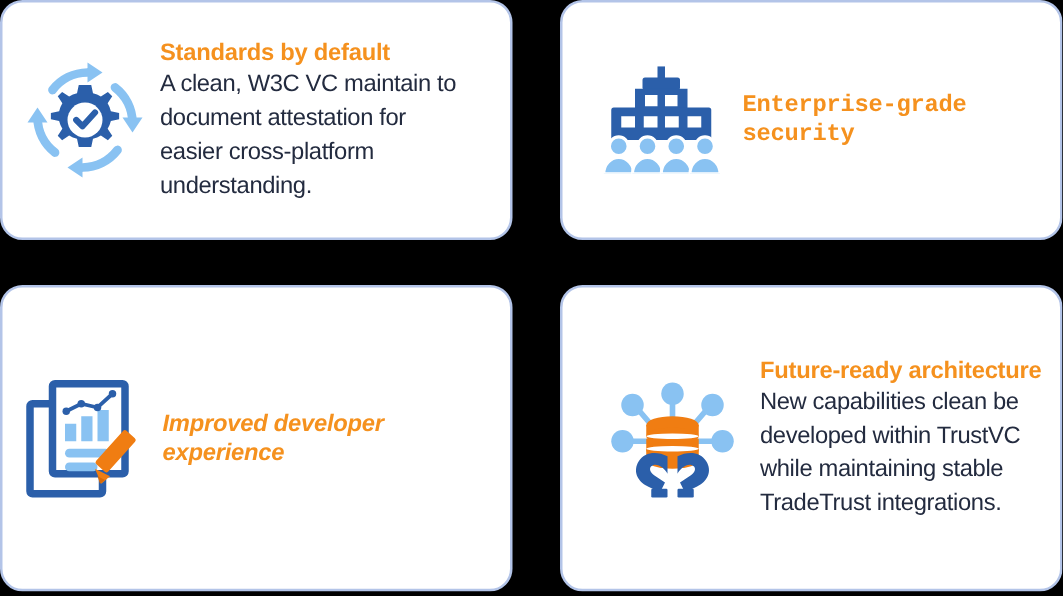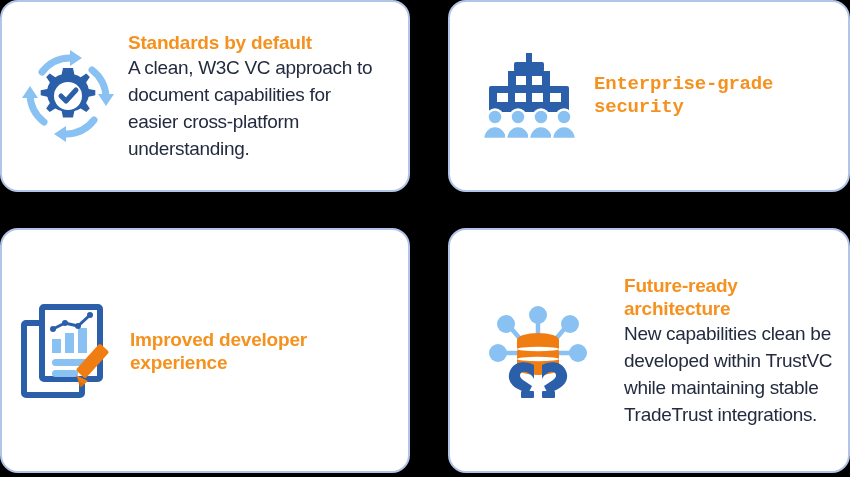--- a/index.html
+++ b/index.html
@@ -51,22 +51,22 @@
   .card-2 .icon-wrap { width: 130px; padding-left: 14px; }
   .card-3 .icon-wrap { width: 122px; padding-left: 6px; }
   .card-4 .icon-wrap { width: 140px; padding-left: 18px; }
 
   .text-wrap {
     flex: 1 1 auto;
     padding-right: 14px;
   }
   .card-1 .text-wrap { padding-right: 30px; }
   .card-2 .text-wrap { padding-right: 24px; }
-  .card-3 .text-wrap { padding-right: 26px; }
-  .card-4 .text-wrap { padding-right: 7px; margin-left: 16px; }
+  .card-3 .text-wrap { padding-right: 26px; font-style: italic; }
+  .card-4 .text-wrap { padding-right: 7px; }
 
   .card-title {
     color: #f5911e;
     font-weight: bold;
     font-size: 19px;
     line-height: 23px;
     margin: 0;
     letter-spacing: -0.2px;
   }
   .card-body {
@@ -106,21 +106,21 @@
           l-5.0,0 l-1.4,-6.6 a22,22 0 0 1 -6.3,-2.6 l-5.6,3.7 l-3.5,-3.5
           l3.7,-5.6 a22,22 0 0 1 -2.6,-6.3 l-6.6,-1.4 l0,-5.0 l6.6,-1.4
           a22,22 0 0 1 2.6,-6.3 l-3.7,-5.6 l3.5,-3.5 l5.6,3.7
           a22,22 0 0 1 6.3,-2.6 l1.4,-6.6 z"></path>
         <circle cx="50" cy="50" r="14" fill="#ffffff"></circle>
         <path d="M43,50 l5,5 l10,-11" fill="none" stroke="#2b5faa" stroke-width="5" stroke-linecap="round" stroke-linejoin="round"></path>
       </svg>
     </div>
     <div class="text-wrap">
       <p class="card-title">Standards by default</p>
-      <p class="card-body">A clean, W3C VC approach to document capabilities for easier cross-platform understanding.</p>
+      <p class="card-body">A clean, W3C VC maintain to document attestation for easier cross-platform understanding.</p>
     </div>
   </div>
 
   <div class="card card-2">
     <div class="icon-wrap">
       <svg width="96" height="86" viewBox="0 0 96 86">
 
         <g fill="#2b5faa">
           <rect x="45" y="0" width="6" height="10"></rect>
           <rect x="33" y="9" width="30" height="10" rx="2"></rect>

